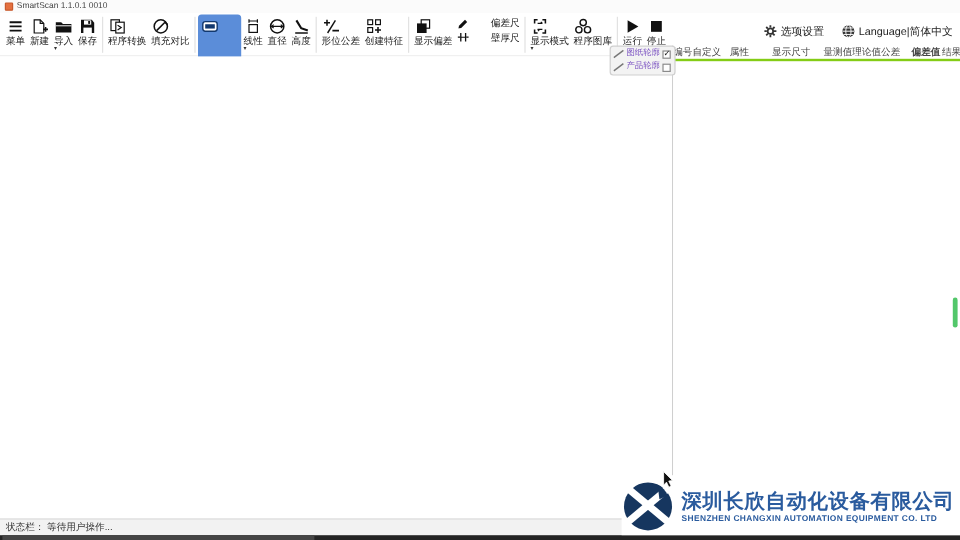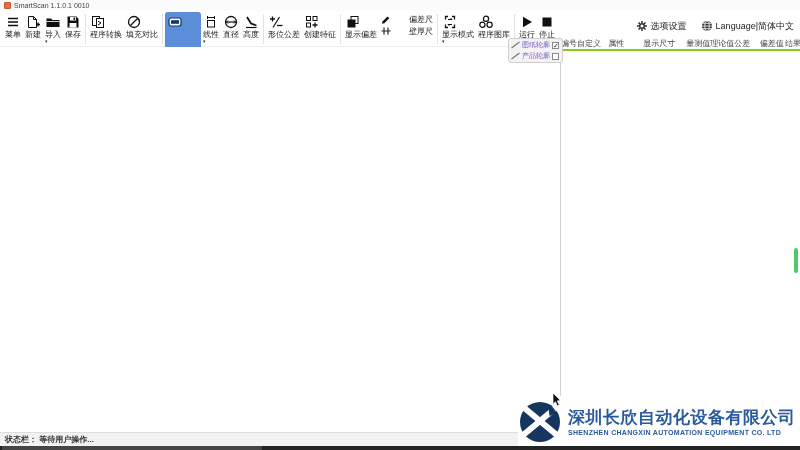--- a/index.html
+++ b/index.html
@@ -28,21 +28,21 @@
   #toolbar-right { position:absolute; right:6px; top:9px; display:flex; align-items:center; gap:14px; }
   .tr-item { display:flex; align-items:flex-start; gap:3px; font-size:9px; color:#222; cursor:default; }
 
   
   #canvas { position:absolute; left:0; top:47px; width:560px; height:385px; background:#fff; }
   #vdivider { position:absolute; left:560px; top:38px; width:1px; height:394px; background:#cfcfcf; }
   #panel { position:absolute; left:561px; top:38px; width:239px; height:394px; background:#fff; }
   #table-header { display:flex; align-items:center; height:13px; border-bottom:2px solid #84cc16; }
   .th { font-size:8px; color:#444; white-space:nowrap; overflow:visible; }
   .c0{width:16px;} .c1{width:32px;} .c2{width:36px;} .c3{width:44px;} .c4{width:24px;}
-  .c5{width:24px;} .c6{width:26px;} .c7{width:26px;} .c8{width:15px;font-family:Liberation Serif, serif;}
+  .c5{width:24px;} .c6{width:26px;} .c7{width:26px;font-weight:bold;} .c8{width:15px;font-family:Liberation Serif, serif;}
 
   
   #legend { position:absolute; left:508px; top:38px; width:55px; background:#f3f3f3;
     border:1px solid #cfcfcf; border-radius:3px; padding:1px 2px; display:flex; flex-direction:column; gap:1px; }
   .legend-row { display:flex; align-items:center; gap:2px; height:10px; }
   .legend-label { font-size:7px; color:#7b52c2; line-height:8px; white-space:nowrap; }
   .cbox { width:7px; height:7px; border:1px solid #8a8a8a; background:#fff; font-size:7px;
     line-height:6px; text-align:center; color:#222; flex:0 0 auto; }
 
   
@@ -50,21 +50,21 @@
 
   
   #logo { position:absolute; left:518px; top:396px; width:282px; height:50px; background:#fff;
     display:flex; align-items:center; gap:6px; z-index:5; }
   #logo-text { display:flex; flex-direction:column; }
   #logo-cn { font-size:17px; font-weight:bold; color:#2a5b9e; letter-spacing:0.5px; white-space:nowrap; }
   #logo-en { font-size:7px; font-weight:bold; color:#2a5b9e; letter-spacing:0.3px; white-space:nowrap; }
 
   
   #statusbar { position:absolute; left:0; top:432px; width:800px; height:14px; background:#f2f2f2;
-    border-top:1px solid #ddd; display:flex; align-items:center; padding-left:5px;font-weight:bold; }
+    border-top:1px solid #ddd; display:flex; align-items:center; padding-left:5px; }
   #status-text { font-size:8px; color:#333; }
   #hscroll { position:absolute; left:0; top:446px; width:800px; height:4px; background:#242424; }
   #hscroll-thumb { position:absolute; left:2px; top:0; width:260px; height:4px; background:#454545; }
 
   #cursor { position:absolute; left:552px; top:392px; z-index:9; }
 
   svg { display:block; }
 </style>
 </head>
 <body>

